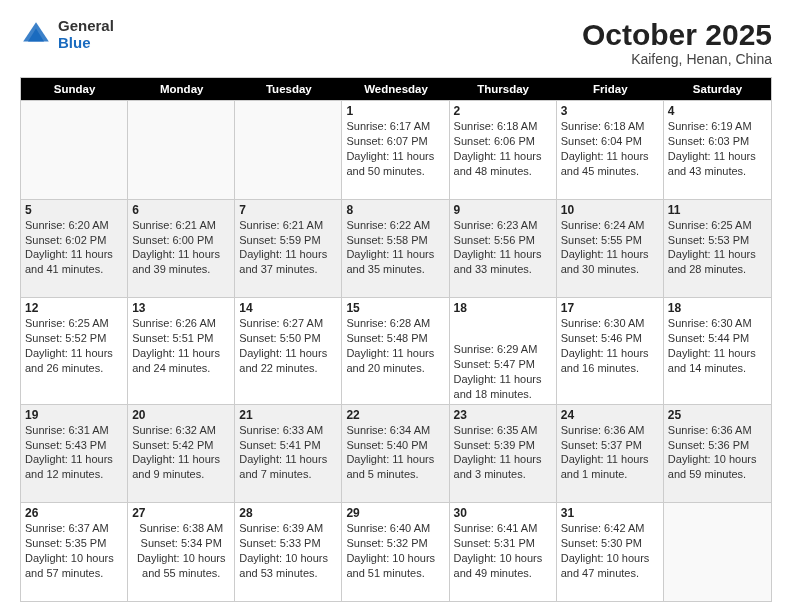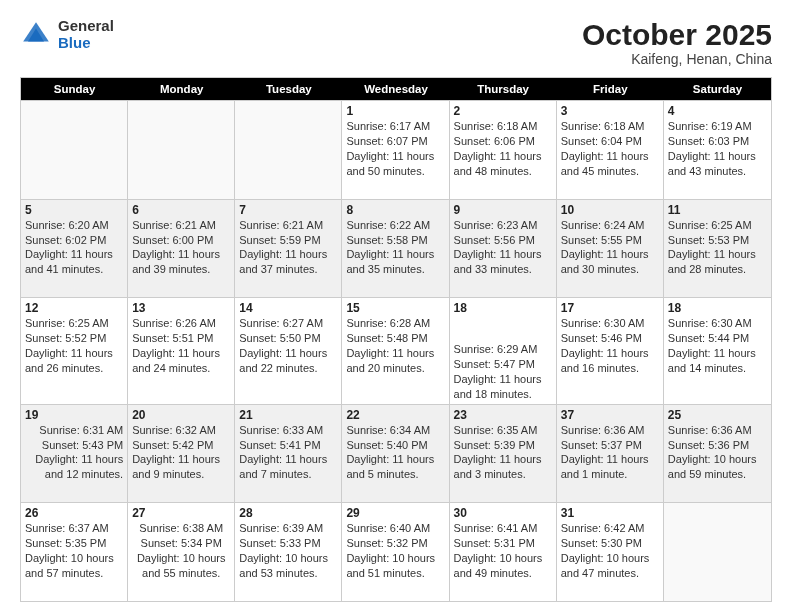--- a/index.html
+++ b/index.html
@@ -282,21 +282,21 @@
             <span class="day-num">18</span>
             <div class="cell-text" style="white-space: pre-line;">Sunrise: 6:30 AM
 Sunset: 5:44 PM
 Daylight: 11 hours
 and 14 minutes.</div>
           </div>
         </div>
         <div class="cal-row">
           <div class="cal-cell shaded">
             <span class="day-num">19</span>
-            <div class="cell-text" style="white-space: pre-line; text-align: right;">Sunrise: 6:31 AM
+            <div class="cell-text" style="white-space: pre-line;">Sunrise: 6:31 AM
 Sunset: 5:43 PM
 Daylight: 11 hours
 and 12 minutes.</div>
           </div>
           <div class="cal-cell shaded">
             <span class="day-num">20</span>
             <div class="cell-text" style="white-space: pre-line;">Sunrise: 6:32 AM
 Sunset: 5:42 PM
 Daylight: 11 hours
 and 9 minutes.</div>
@@ -316,21 +316,21 @@
 and 5 minutes.</div>
           </div>
           <div class="cal-cell shaded">
             <span class="day-num">23</span>
             <div class="cell-text" style="white-space: pre-line;">Sunrise: 6:35 AM
 Sunset: 5:39 PM
 Daylight: 11 hours
 and 3 minutes.</div>
           </div>
           <div class="cal-cell shaded">
-            <span class="day-num">37</span>
+            <span class="day-num">24</span>
             <div class="cell-text" style="white-space: pre-line;">Sunrise: 6:36 AM
 Sunset: 5:37 PM
 Daylight: 11 hours
 and 1 minute.</div>
           </div>
           <div class="cal-cell shaded">
             <span class="day-num">25</span>
             <div class="cell-text" style="white-space: pre-line;">Sunrise: 6:36 AM
 Sunset: 5:36 PM
 Daylight: 10 hours

